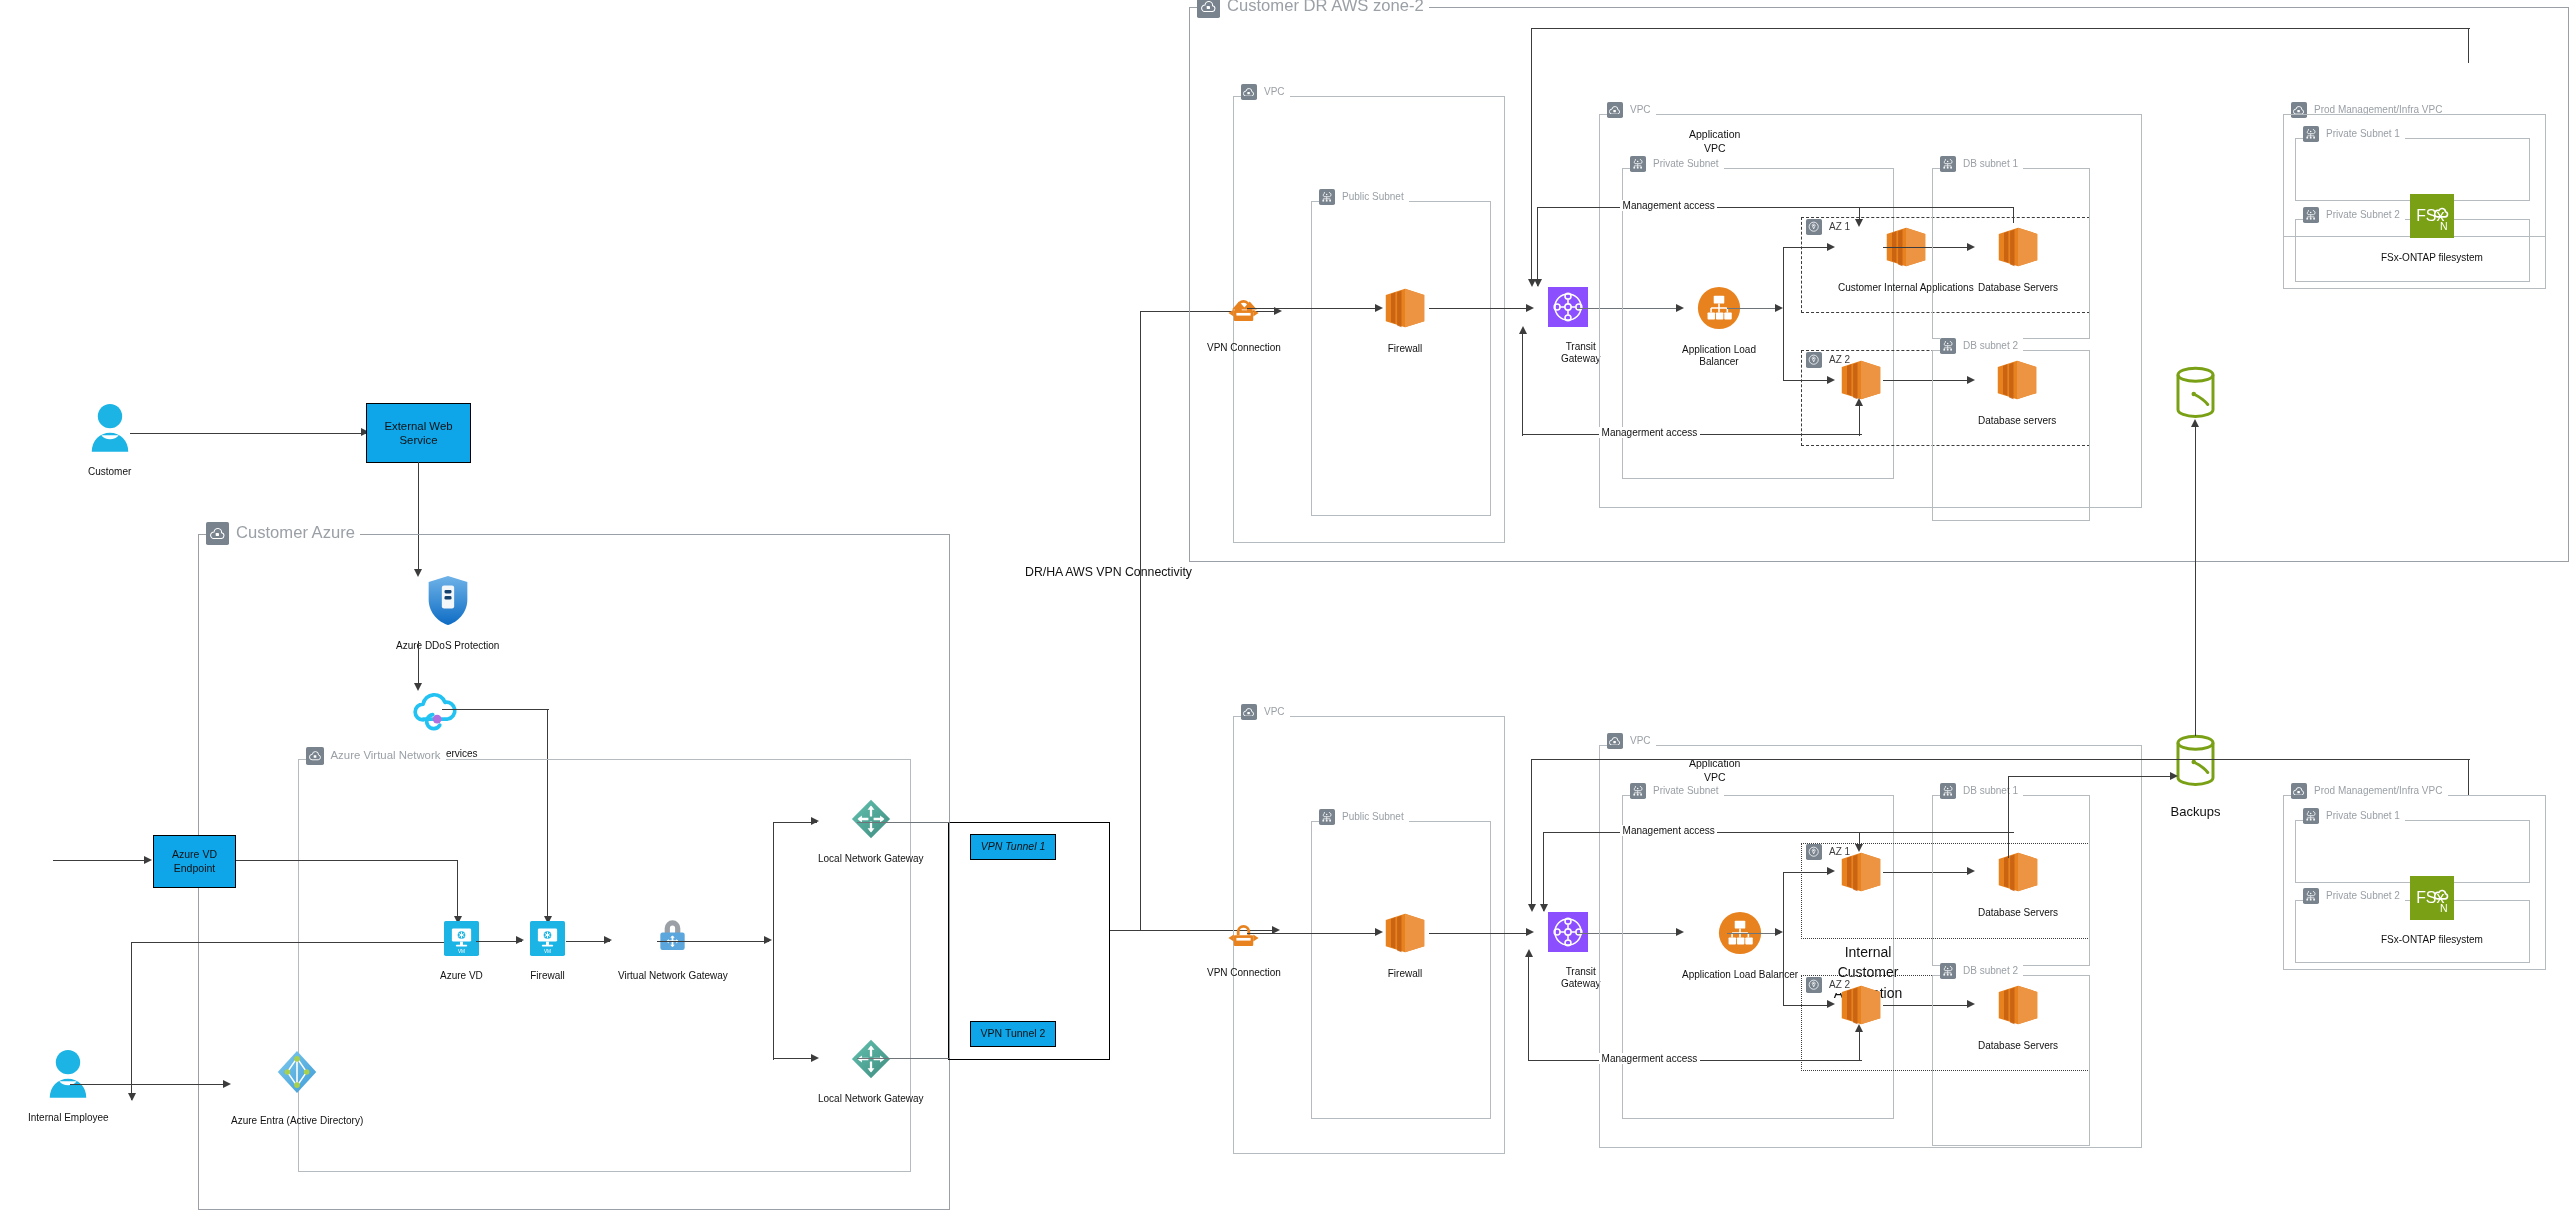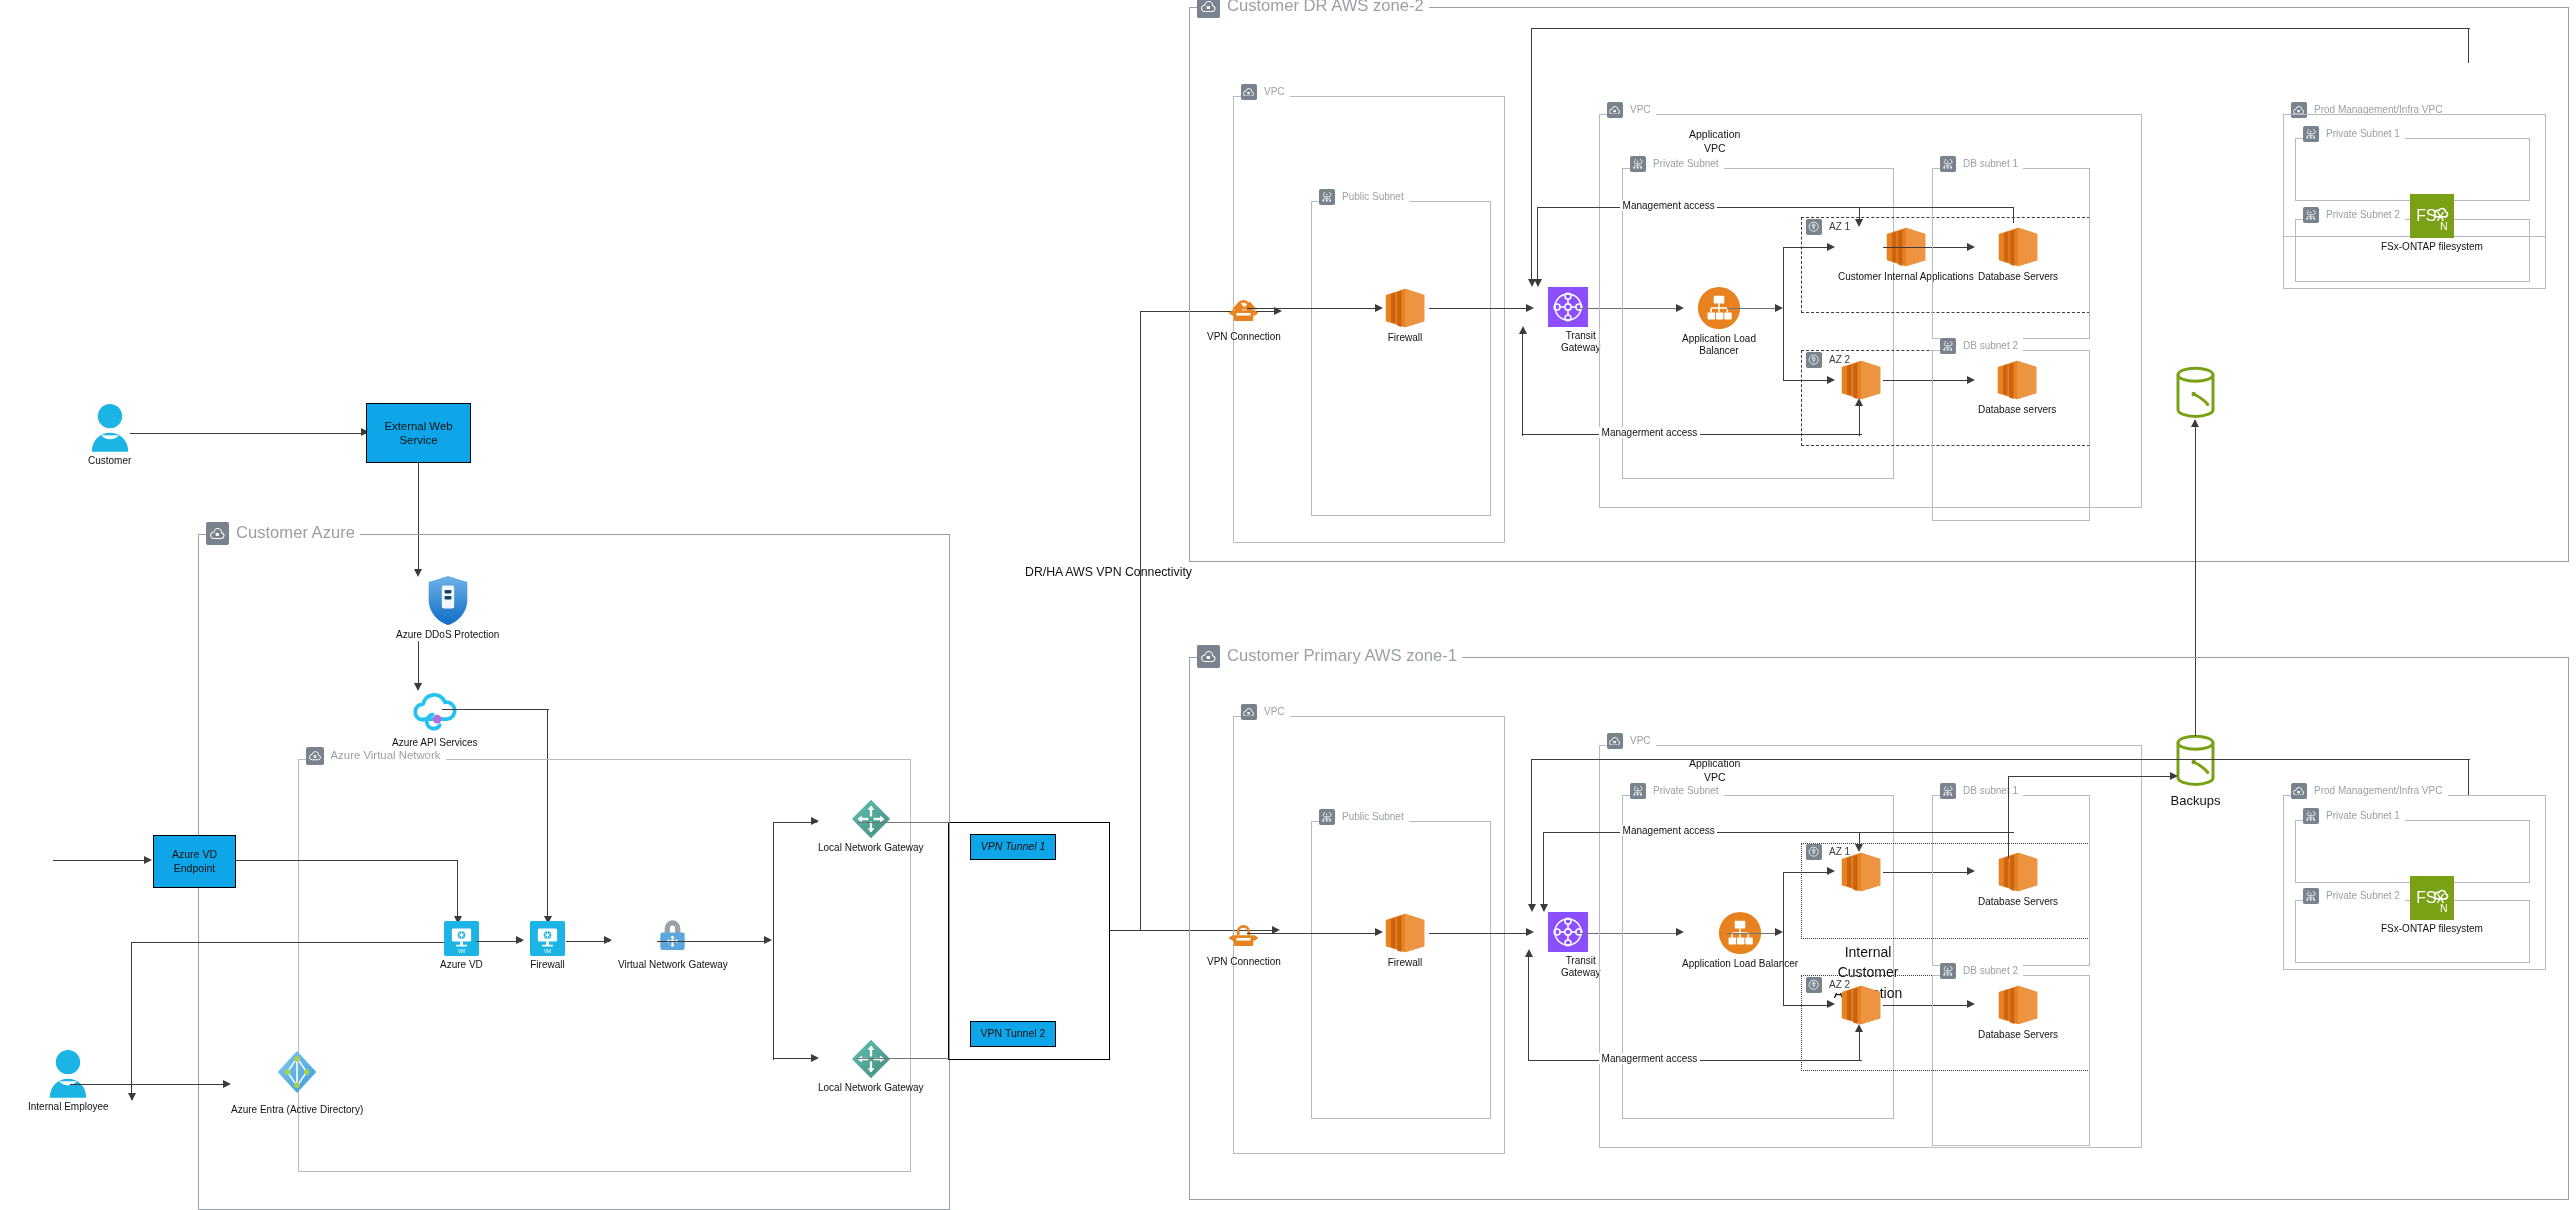--- a/index.html
+++ b/index.html
@@ -18,21 +18,21 @@
   .ztitle .chip svg{display:block;}
   .ztitle .lbl{color:#9aa0a6;font-size:16.6px;line-height:1;}
   .ztitle.sm .chip{width:17.5px;height:17.5px;}
   .ztitle.sm .lbl{font-size:11.4px;}
   .ztitle.xs .chip{width:16px;height:16px;}
   .ztitle.xs .lbl{font-size:10px;}
   .ztitle.dark .lbl{color:#3c3c3c;}
 
   
   .node{position:absolute;display:flex;flex-direction:column;align-items:center;}
-  .node .cap{margin-top:3px;font-size:10px;color:#111;text-align:center;line-height:1.18;white-space:pre;}
+  .node .cap{margin-top:14px;font-size:10px;color:#111;text-align:center;line-height:1.18;white-space:pre;}
   .node .cap.big{font-size:13px;}
 
   
   .rbox{position:absolute;border:1.4px solid #000;background:#0ea5e9;display:flex;align-items:center;justify-content:center;
         text-align:center;font-size:11.4px;color:#111;line-height:1.25;box-sizing:border-box;}
 
   
   .ftext{position:absolute;font-size:12.3px;color:#111;white-space:nowrap;}
   .ftext.sm{font-size:9.6px;}
 
@@ -598,31 +598,20 @@
       <path d="M9 10v40c0 4.2 9 7.6 20 7.6s20-3.4 20-7.6V10" fill="none" stroke="#7AA116" stroke-width="3.4"></path>
       <path d="M27 32c6 3 12 7 16 12" fill="none" stroke="#7AA116" stroke-width="3.4" stroke-linecap="round"></path>
       <circle cx="27" cy="32" r="2.6" fill="#7AA116"></circle>
     </svg>
     <div class="cap big">Backups</div>
   </div>
 
   <div class="ln lnv" style="left:2195px;top:424px;height:312px;"></div>
   <div class="arw u" style="left:2191px;top:419px;"></div>
 
-  <div class="zone" style="left:1189px;top:657px;width:1380px;height:543px;">
-    <div class="ztitle">
-      <span class="chip">
-        <svg width="15" height="11.4" viewBox="0 0 20 15">
-            <path d="M5 14h10a4 4 0 0 0 .4-7.9A5 5 0 0 0 5.4 5.2 3.6 3.6 0 0 0 5 14z" fill="none" stroke="#fff" stroke-width="1.4"></path>
-            <rect x="7.6" y="6.6" width="4.4" height="4" rx="0.6" fill="#fff"></rect>
-          </svg>
-      </span>
-      <span class="lbl">Customer Primary AWS zone-1</span>
-    </div>
-  </div>
 
   <div class="zone thin" style="left:1233px;top:716px;width:272px;height:438px;">
     <div class="ztitle xs">
       <span class="chip">
         <svg width="11.4" height="8.8" viewBox="0 0 20 15">
             <path d="M5 14h10a4 4 0 0 0 .4-7.9A5 5 0 0 0 5.4 5.2 3.6 3.6 0 0 0 5 14z" fill="none" stroke="#fff" stroke-width="1.6"></path>
             <rect x="7.6" y="6.6" width="4.4" height="4" rx="0.6" fill="#fff"></rect>
           </svg>
       </span>
       <span class="lbl">VPC</span>

